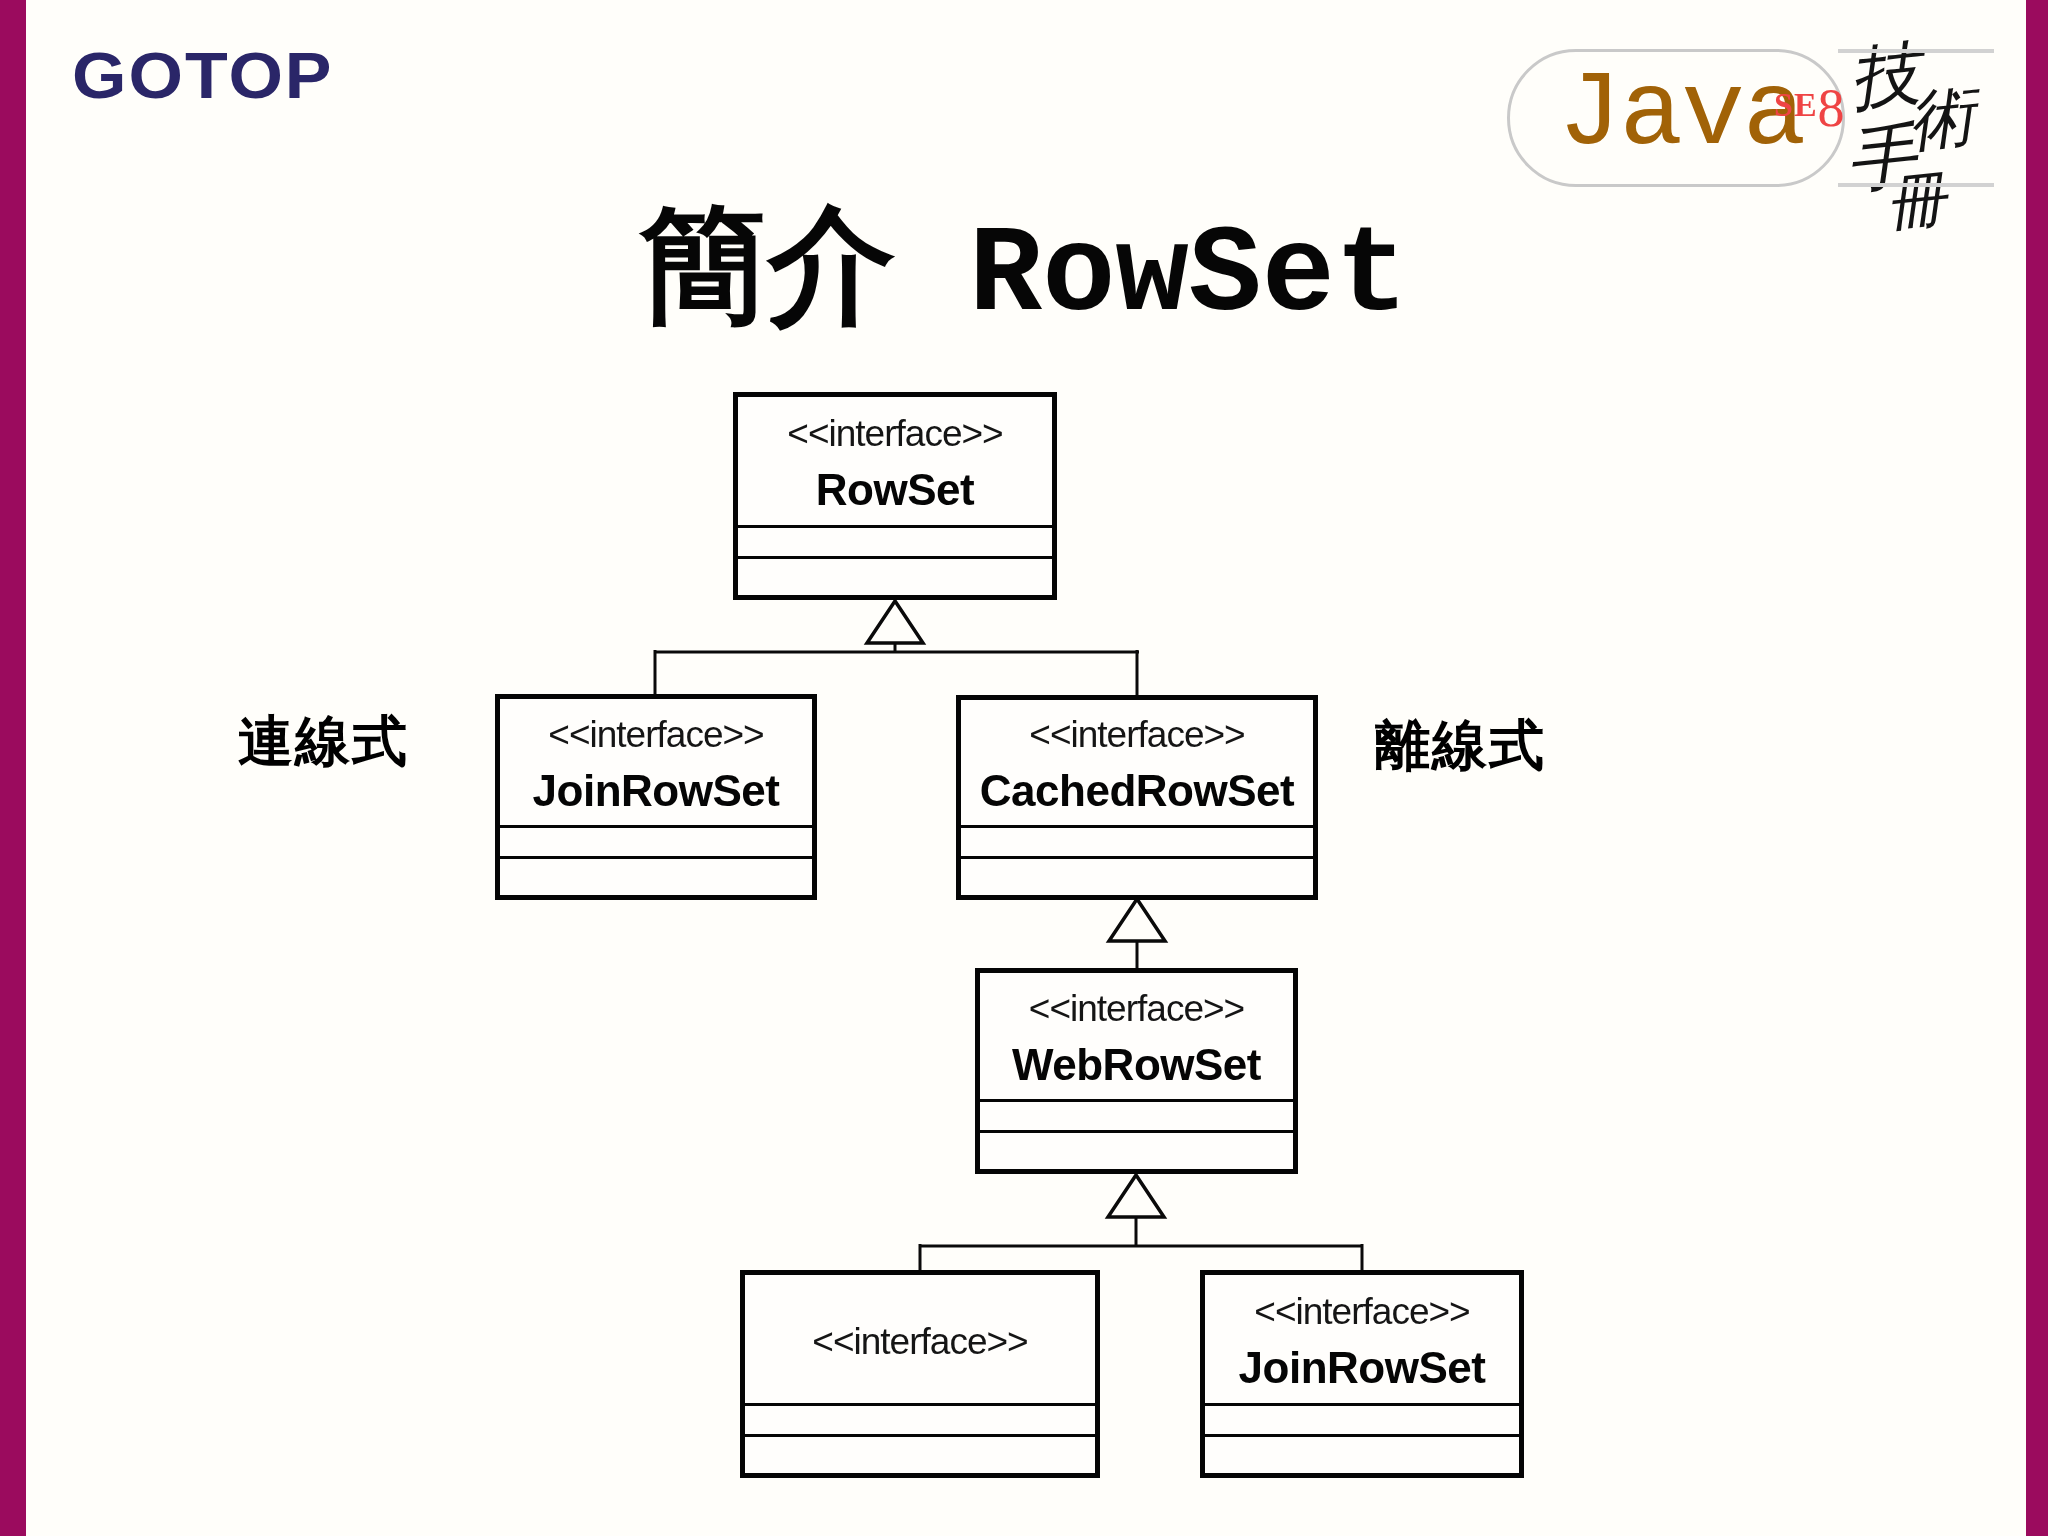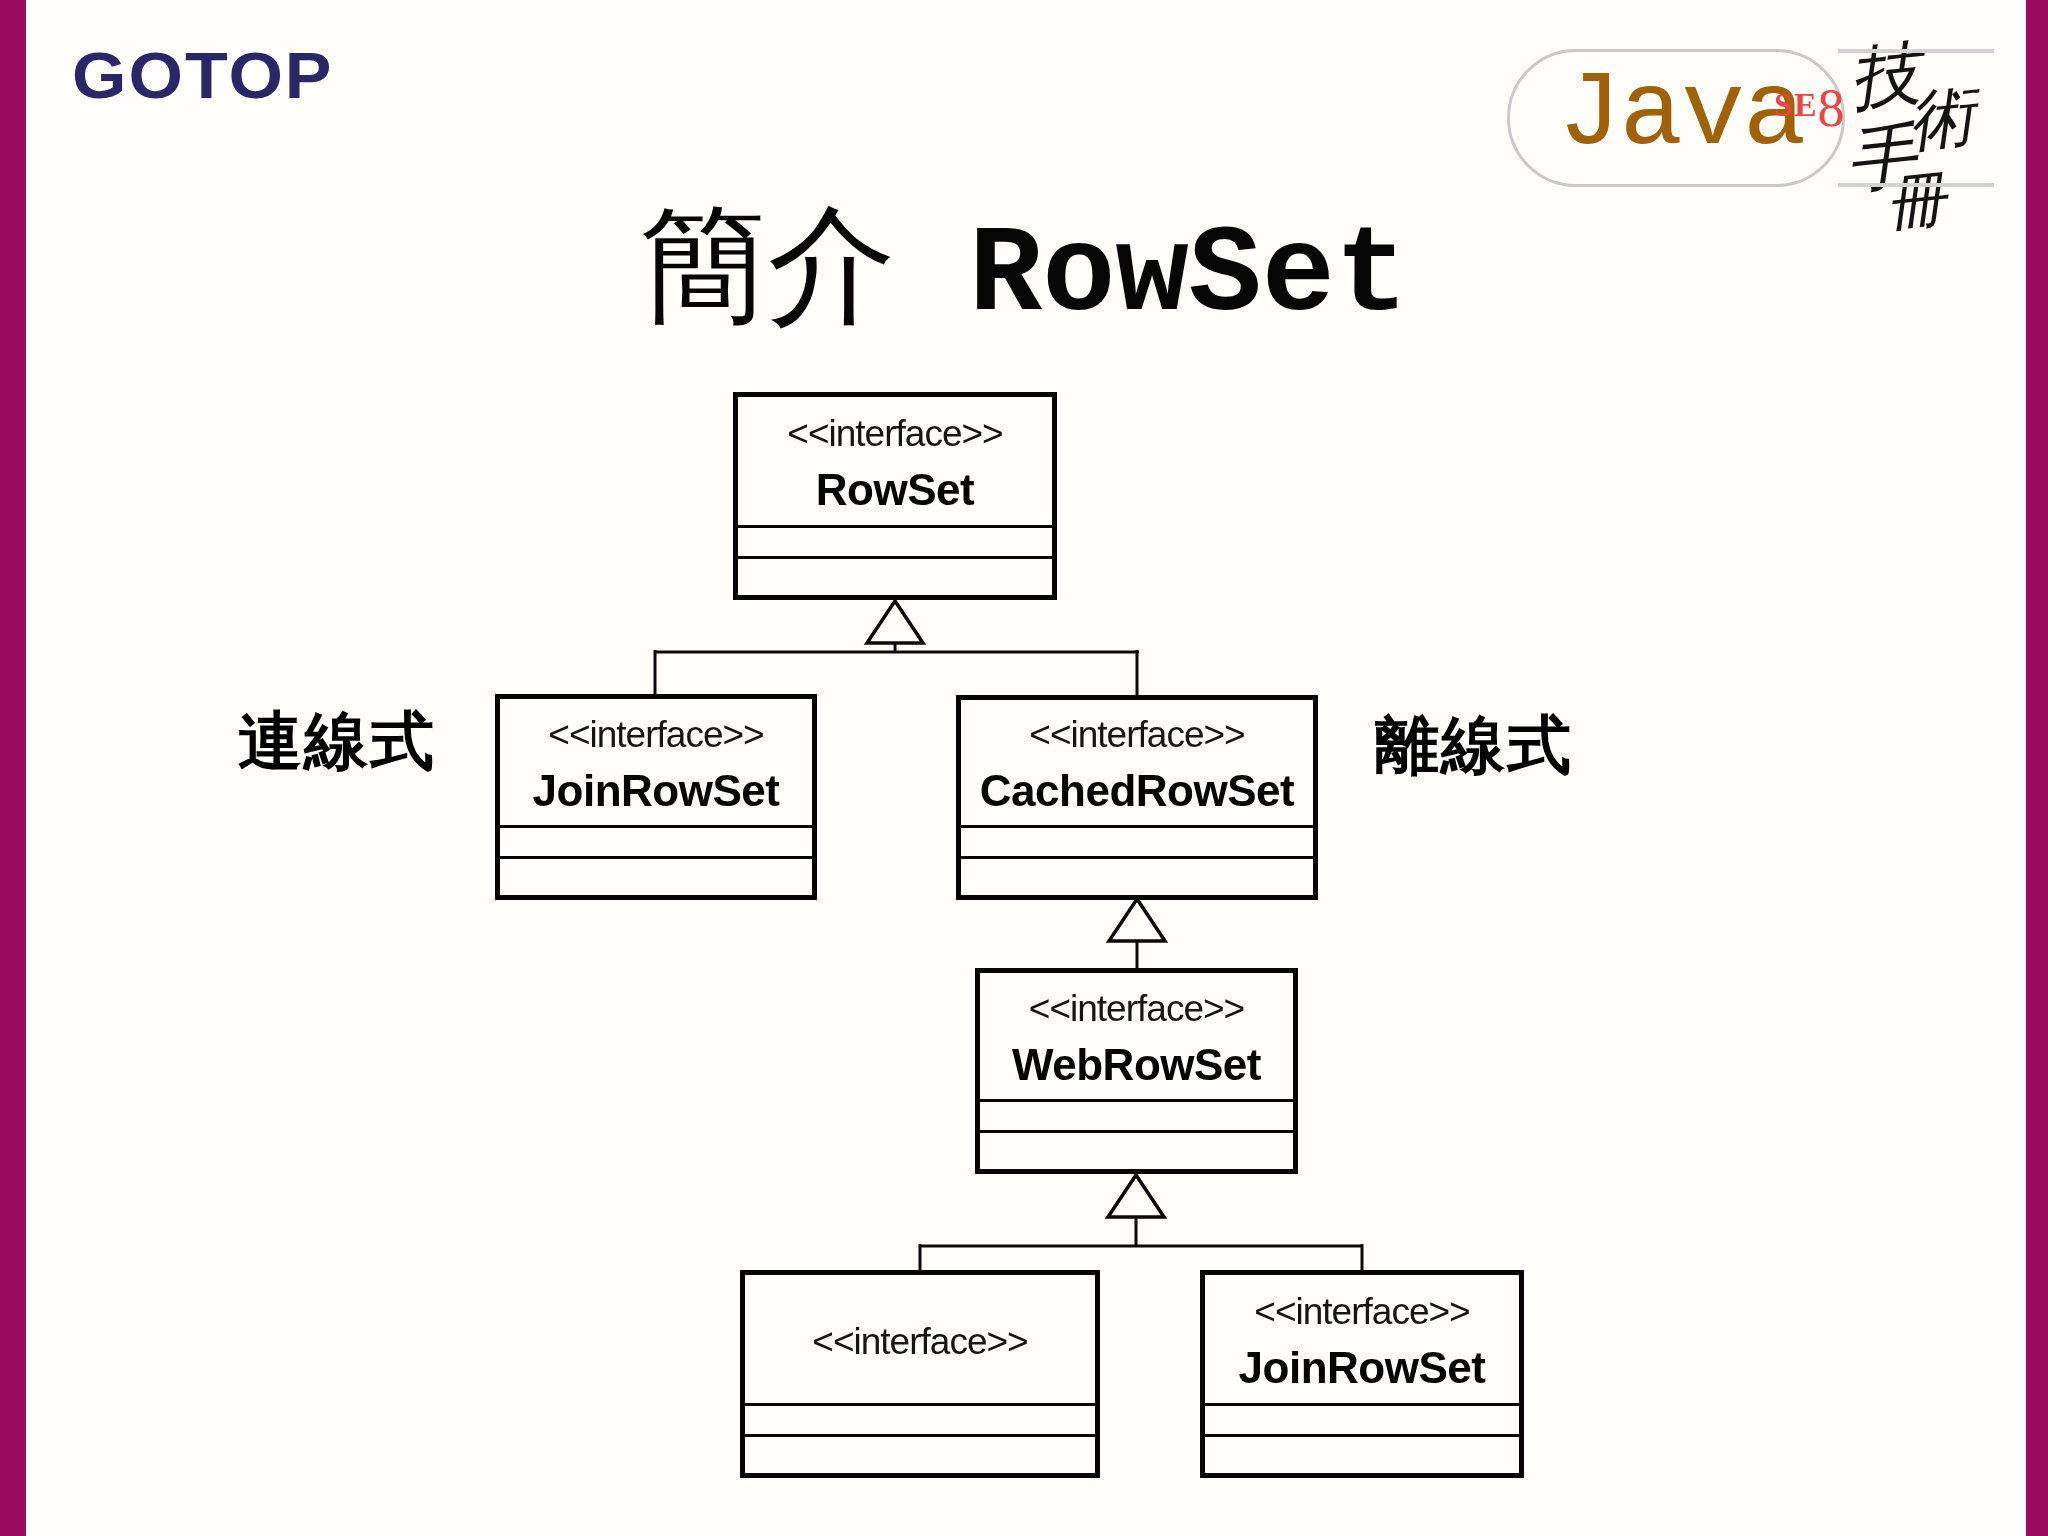--- a/index.html
+++ b/index.html
@@ -48,21 +48,21 @@
   .c3{left:1846px;top:112px;font-size:70px;}
   .c4{left:1886px;top:162px;font-size:60px;}
 
   
   .title{
     position:absolute;left:0;top:196px;width:2048px;
     text-align:center;white-space:nowrap;color:#060606;
   }
   .title .cjk{
     font-family:"Liberation Serif","DejaVu Serif",serif;
-    font-weight:normal;font-size:128px;line-height:140px;
+    font-weight:bold;font-size:128px;line-height:140px;
   }
   .title .code{
     font-family:"Liberation Mono","DejaVu Sans Mono",monospace;
     font-weight:bold;font-size:122px;line-height:140px;letter-spacing:0px;
   }
 
   
   .uml-box{
     position:absolute;border:5px solid #050505;background:#fffefc;
     box-sizing:border-box;display:flex;flex-direction:column;
@@ -86,21 +86,21 @@
   #box-jdbc    {left:495px; top:694px; width:322px;height:206px;}
   #box-cached  {left:956px; top:695px; width:362px;height:205px;}
   #box-web     {left:975px; top:968px; width:323px;height:206px;}
   #box-filtered{left:740px; top:1270px;width:360px;height:208px;}
   #box-join    {left:1200px;top:1270px;width:324px;height:208px;}
 
   
   .side-label{
     position:absolute;color:#000;
     font-family:"Liberation Serif","DejaVu Serif",serif;
-    font-weight:bold;font-size:64px;line-height:84px;letter-spacing:2px;white-space:nowrap;
+    font-weight:bold;font-size:55px;line-height:84px;letter-spacing:2px;white-space:nowrap;
   }
   #label-connected{left:238px;top:700px;}
   #label-offline{left:1350px;top:704px;margin-left:25px;}
 
   svg.overlay{position:absolute;left:0;top:0;pointer-events:none;}
 </style>
 </head>
 <body>
 
 <div class="bar bar-left"></div>

